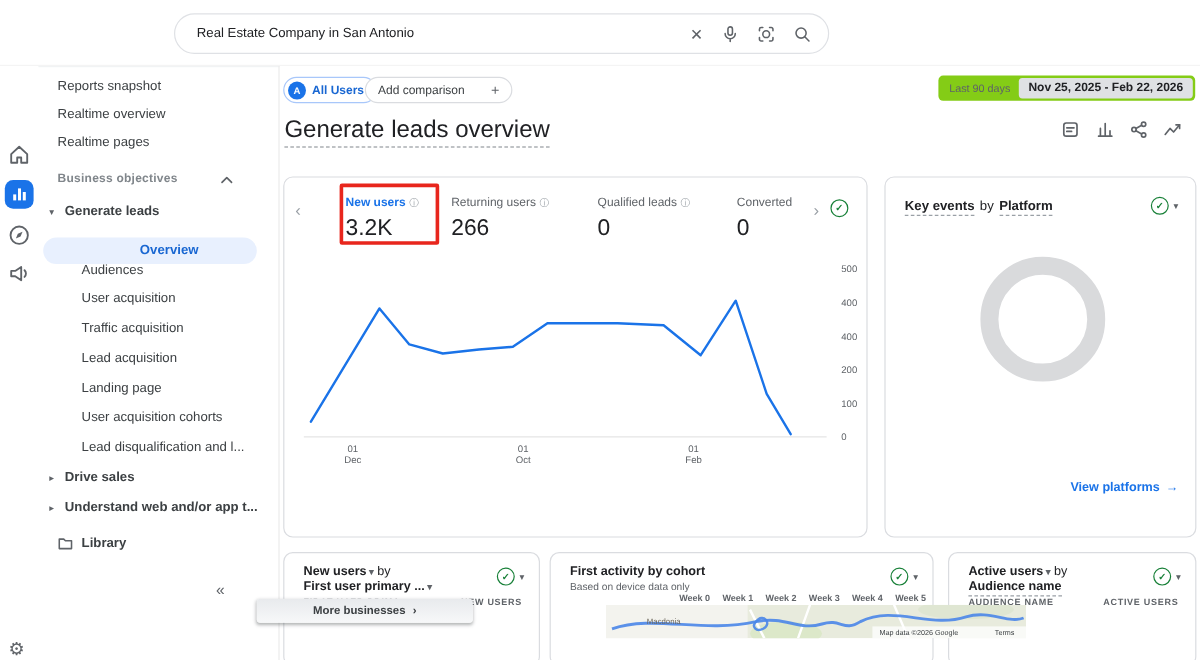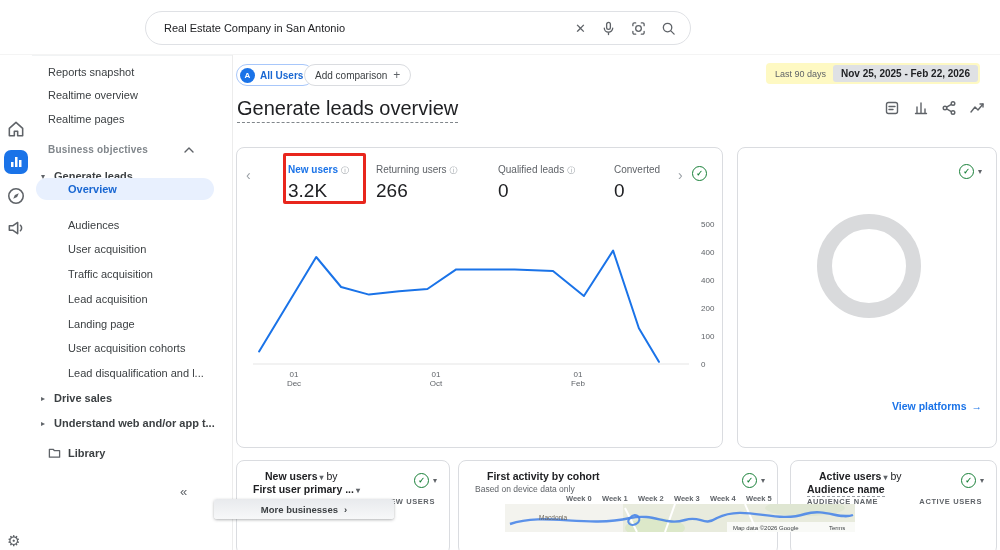--- a/index.html
+++ b/index.html
@@ -32,24 +32,24 @@
   .selpill{position:absolute;left:4px;width:178px;height:22px;line-height:22px;background:#e8f0fe;border-radius:12px;
            color:#1967d2;font-weight:700;font-size:11px;padding-left:32px;box-sizing:border-box;cursor:pointer;}
   .collapse{position:absolute;left:148px;font-size:13px;color:#5f6368;cursor:pointer;}
   
   .chip{position:absolute;top:64px;height:22px;border-radius:11px;display:inline-flex;align-items:center;
         box-sizing:border-box;cursor:pointer;background:#fff;}
   .chip-all{left:236px;border:1px solid #a8c7fa;padding:0 10px 0 3px;gap:5px;}
   .chip-avatar{width:15px;height:15px;border-radius:50%;background:#1a73e8;color:#fff;font-size:8px;font-weight:700;
                display:flex;align-items:center;justify-content:center;}
   .chip-all-label{font-size:10px;color:#1967d2;font-weight:700;}
-  .chip-add{left:304px;border:1px solid #dadce0;padding:0 10px;gap:6px;}
+  .chip-add{left:304px;border:1px solid #dadce0;padding:0 10px;gap:22px;}
   .chip-add-label{font-size:10px;color:#3c4043;}
   .plus{font-size:12px;color:#5f6368;font-weight:400;}
-  .datebox{position:absolute;right:20px;top:63px;height:21px;background:#fef9c3;border-radius:4px;
+  .datebox{position:absolute;right:4px;top:63px;height:21px;background:#84cc16;border-radius:4px;
            display:inline-flex;align-items:center;padding:0 2px;cursor:pointer;}
   .datepreset{font-size:9px;color:#5f6368;padding:0 7px;}
   .daterange{font-size:10px;color:#202124;font-weight:700;background:#dfe1e4;border-radius:3px;padding:3px 8px;}
   .pagetitle{position:absolute;left:237px;top:97px;font-size:20px;color:#202124;
              border-bottom:1px dashed #80868b;padding-bottom:2px;cursor:pointer;}
   .hicon{position:absolute;top:100px;width:16px;height:16px;cursor:pointer;}
   
   .mlabel{font-size:10px;color:#5f6368;white-space:nowrap;}
   .mlabel.blue{color:#1a73e8;font-weight:700;}
   .mvalue{font-size:19px;color:#202124;margin-top:3px;}
@@ -63,21 +63,21 @@
   
   .kt{font-size:11px;font-weight:700;color:#202124;}
   .dash-u{border-bottom:1px dashed #9aa0a6;padding-bottom:1px;cursor:pointer;}
   .donut{position:absolute;left:79px;top:66px;width:104px;height:104px;border:15px solid #d9dadc;border-radius:50%;
          box-sizing:border-box;}
   .donut-txt{position:absolute;left:79px;top:66px;width:104px;height:104px;display:flex;align-items:center;
              justify-content:center;font-size:9.5px;color:#202124;text-align:center;}
   .viewlink{position:absolute;right:14px;top:252px;font-size:10.5px;color:#1a73e8;font-weight:700;cursor:pointer;
             display:inline-flex;gap:5px;align-items:center;}
   
-  .bc-title{position:absolute;left:28px;top:9px;font-size:10.5px;font-weight:700;color:#202124;white-space:nowrap;}
+  .bc-title{position:absolute;left:16px;top:9px;font-size:10.5px;font-weight:700;color:#202124;white-space:nowrap;}
   .bc-line2{position:absolute;left:16px;top:22px;font-size:10.5px;font-weight:700;color:#202124;white-space:nowrap;}
   .bc-sub{position:absolute;left:16px;top:23px;font-size:8.5px;color:#5f6368;}
   .bc-ctrl{position:absolute;right:12px;top:12px;display:inline-flex;align-items:center;cursor:pointer;}
   .colhdr{position:absolute;top:33px;font-size:7.5px;letter-spacing:.6px;color:#5f6368;font-weight:700;}
   .week{position:absolute;top:33px;width:34px;font-size:7.5px;color:#5f6368;font-weight:700;}
   
   .morebar{position:absolute;left:214px;top:499px;width:180px;height:20px;z-index:60;border-radius:3px;
            background:linear-gradient(#e8eaed,#f7f8f9);box-shadow:0 1px 3px rgba(60,64,67,.4);
            display:flex;align-items:center;justify-content:center;gap:6px;font-size:9.5px;color:#3c4043;
            font-weight:700;cursor:pointer;}
@@ -153,21 +153,21 @@
     <div class="section" style="top:84px;">Business objectives</div>
     <span class="abs" style="left:152px;top:90px;">
       <svg width="10" height="8" viewBox="0 0 10 8" class="ico">
           <polyline points="1,6 5,2 9,6"></polyline>
         </svg>
     </span>
 
     <span class="navcaret" style="top:116px;">▾</span>
     <div class="navitem pl22" style="top:109px;font-weight:700;">Generate leads</div>
 
-    <div class="selpill" style="top:122px;">Overview</div>
+    <div class="selpill" style="top:142px;text-align:center;">Overview</div>
     <div class="navitem pl36" style="top:158px;">Audiences</div>
     <div class="navitem pl36" style="top:182px;">User acquisition</div>
     <div class="navitem pl36" style="top:207px;">Traffic acquisition</div>
     <div class="navitem pl36" style="top:232px;">Lead acquisition</div>
     <div class="navitem pl36" style="top:257px;">Landing page</div>
     <div class="navitem pl36" style="top:281px;">User acquisition cohorts</div>
     <div class="navitem pl36" style="top:306px;">Lead disqualification and l...</div>
 
     <span class="navcaret" style="top:338px;">▸</span>
     <div class="navitem pl22" style="top:331px;font-weight:700;">Drive sales</div>
@@ -272,20 +272,25 @@
     </div>
     <div class="xtick" style="left:328px;">
       <div>01</div>
         <div>Feb</div>
     </div>
   </div>
 
   <div class="redbox"></div>
 
   <div class="card" style="left:737px;top:147px;width:260px;height:301px;">
+    <div class="abs" style="left:16px;top:14px;">
+      <span class="kt dash-u">Key events</span>
+      <span class="kt" style="font-weight:400;">by</span>
+      <span class="kt dash-u">Platform</span>
+    </div>
     <span class="abs" style="right:14px;top:16px;display:inline-flex;align-items:center;">
       <span class="gcheck">✓</span>
       <span class="ddcaret">▾</span>
     </span>
     <div class="donut"></div>
     <span class="viewlink">
       <span>View platforms</span>
       <span>→</span>
     </span>
   </div>

